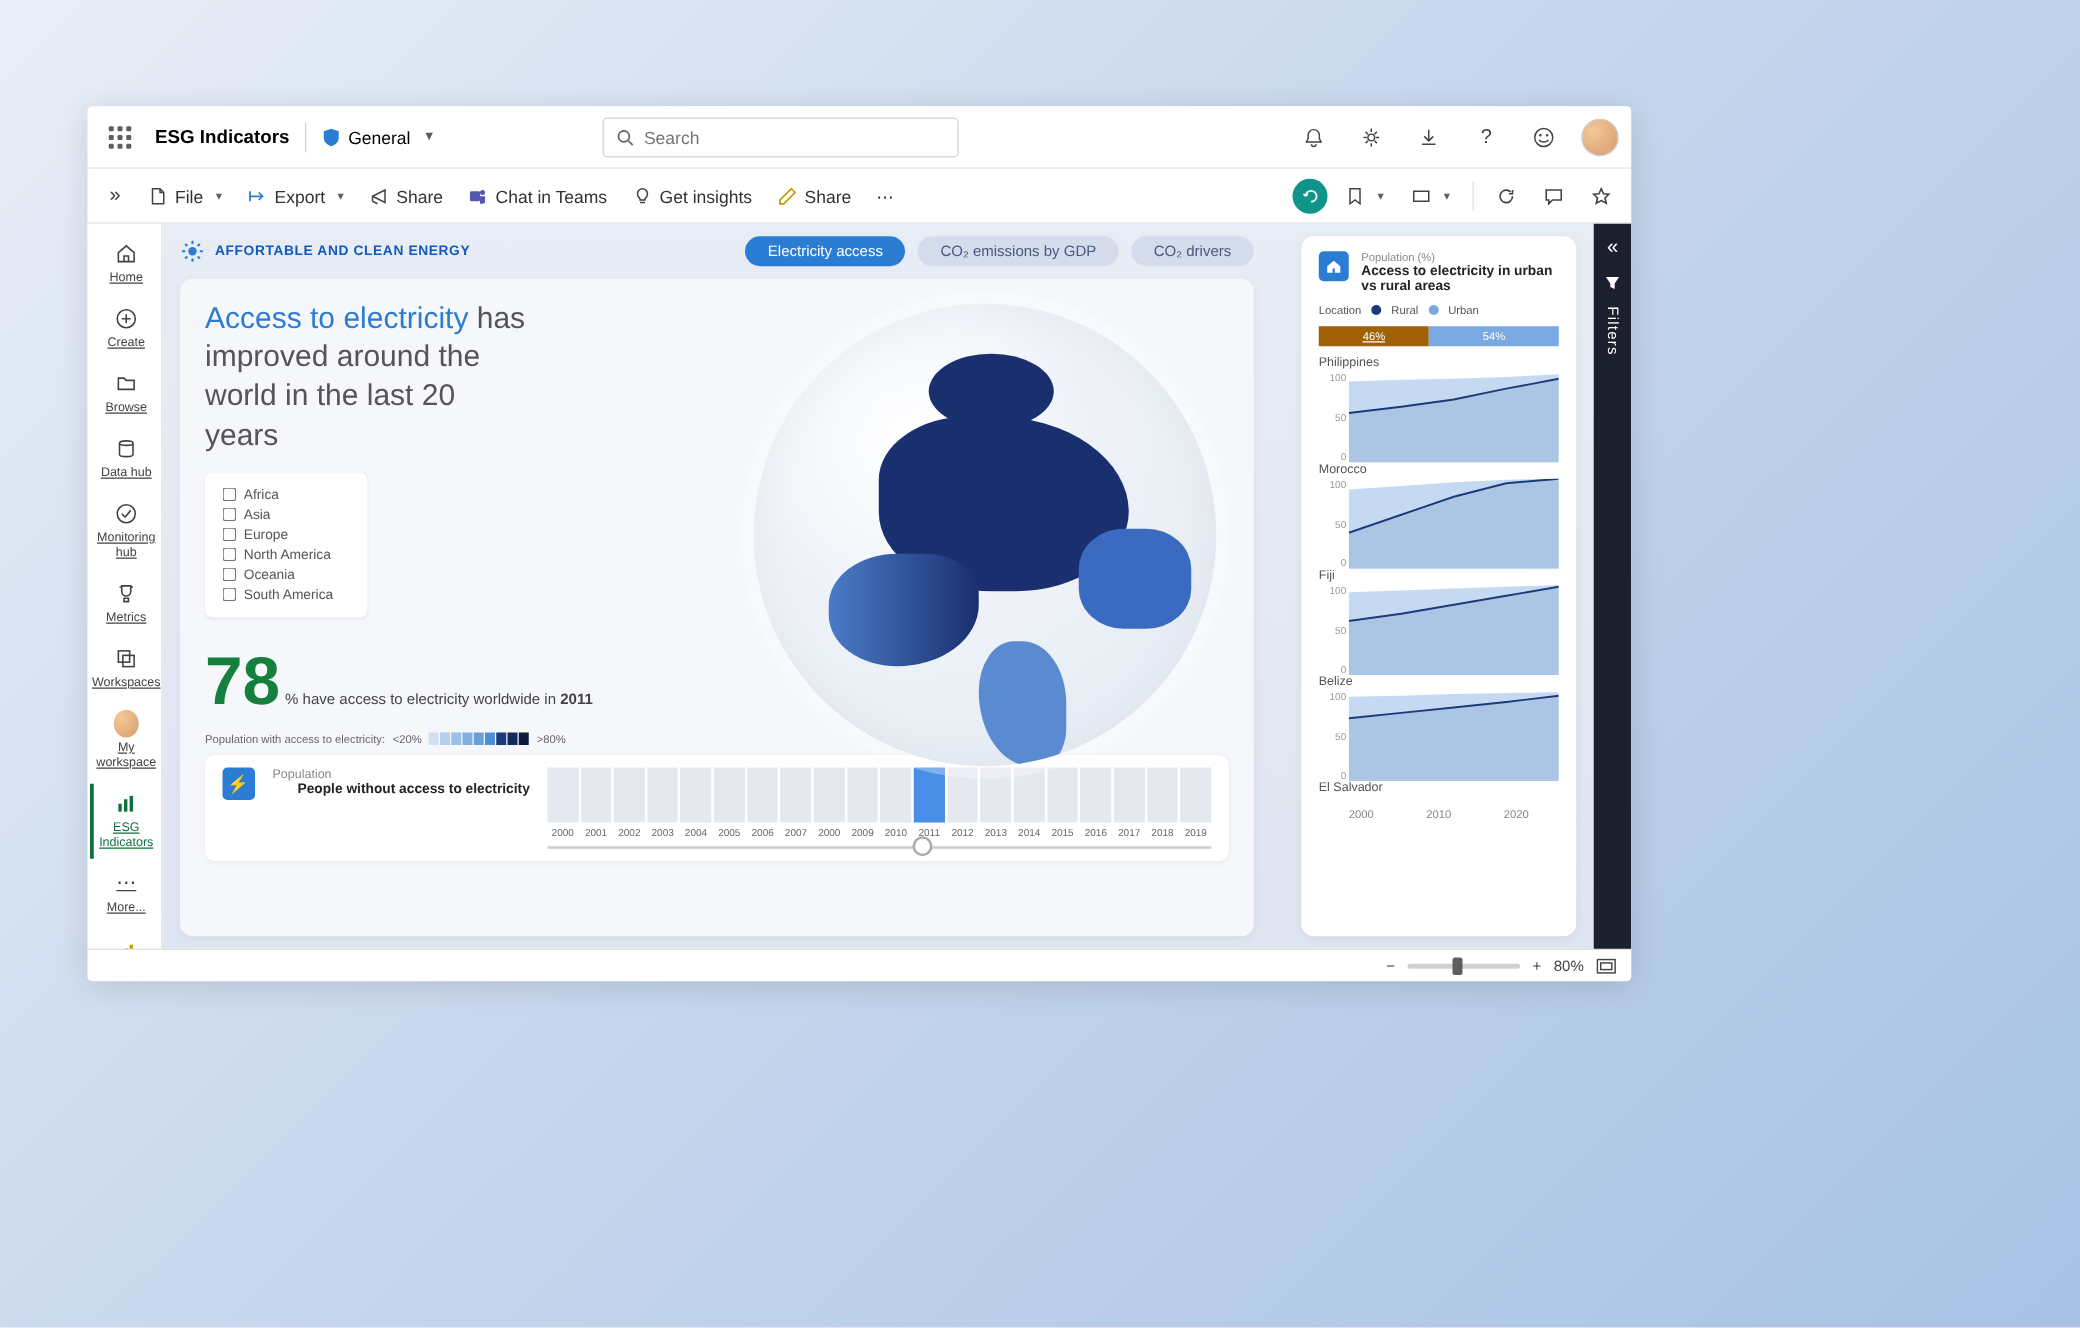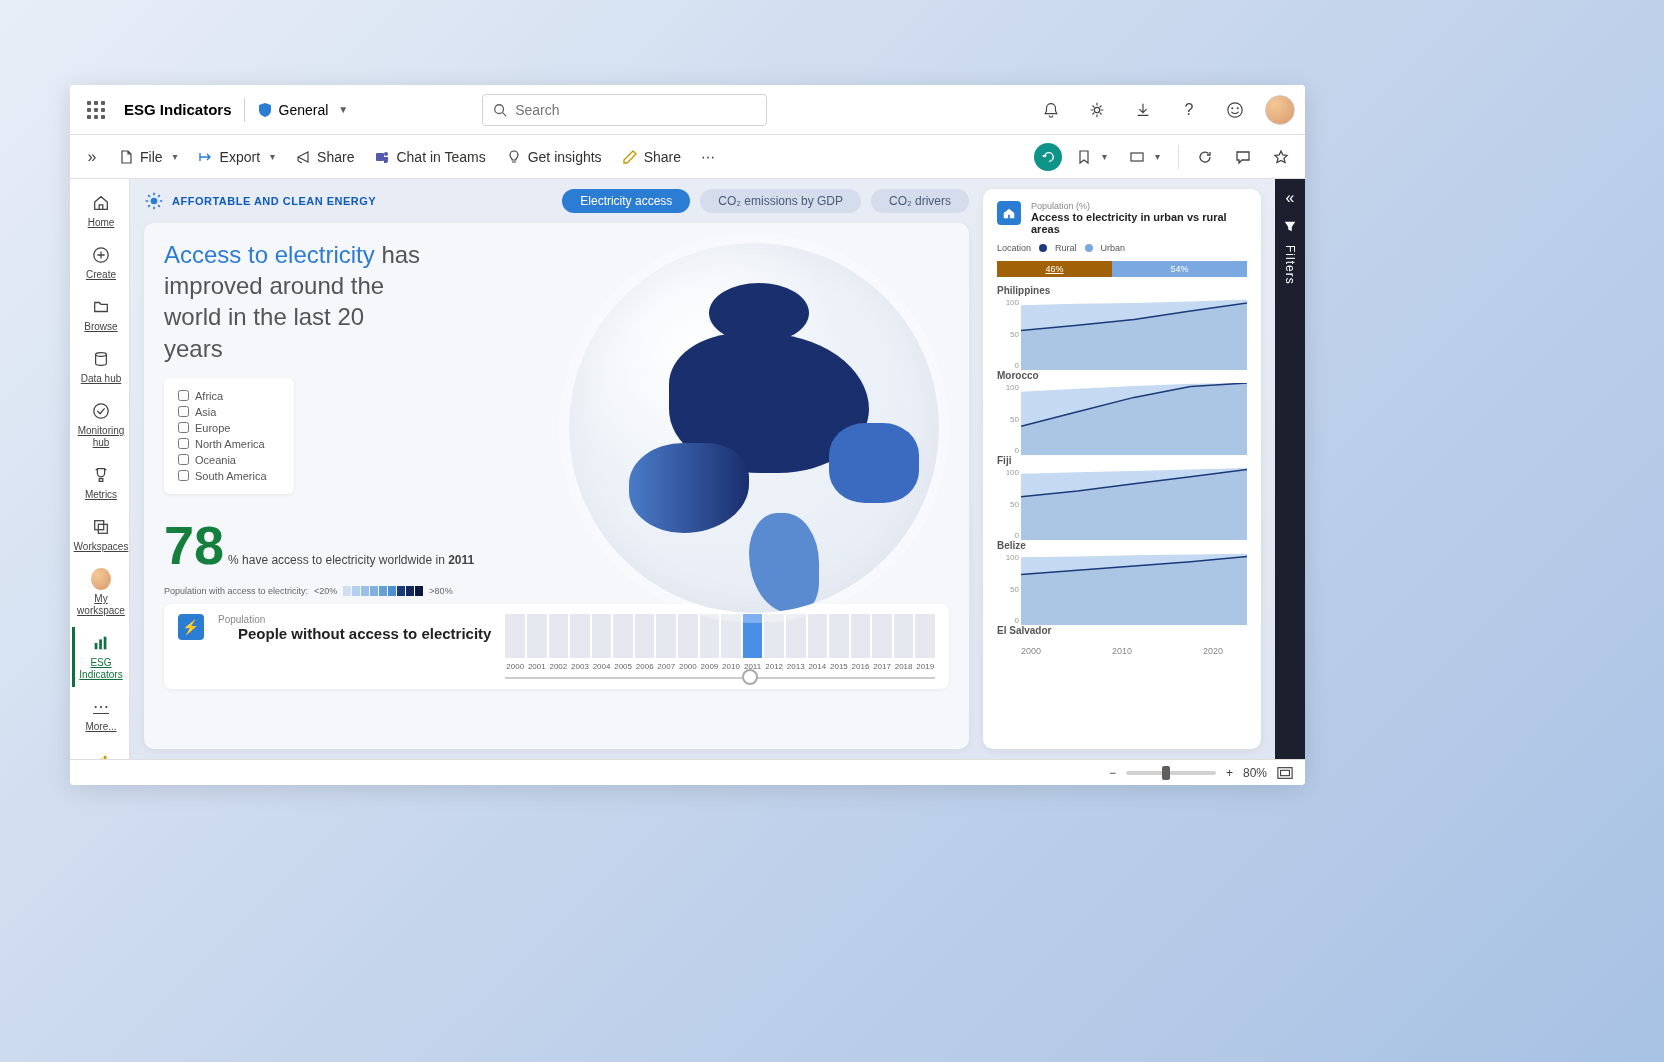--- a/index.html
+++ b/index.html
@@ -68,43 +68,43 @@
 .globe-land { position: absolute; background: #1a2f6e; }
 .land1 { width: 200px; height: 140px; top: 90px; left: 100px; border-radius: 40% 60% 50% 50%; }
 .land2 { width: 120px; height: 90px; top: 200px; left: 60px; border-radius: 50% 40% 60% 50%; background: linear-gradient(90deg, #4a7bc8, #1a2f6e); }
 .land3 { width: 90px; height: 80px; top: 180px; left: 260px; border-radius: 40%; background: #3a6bc0; }
 .land4 { width: 100px; height: 60px; top: 40px; left: 140px; border-radius: 50%; }
 .land5 { width: 70px; height: 100px; top: 270px; left: 180px; border-radius: 40% 50% 30% 60%; background: #5a8bd0; }
 
 .timeline-card { background: #fff; border-radius: 8px; padding: 10px 14px; display: flex; align-items: flex-start; gap: 14px; box-shadow: 0 1px 4px rgba(0,0,0,0.06); margin-top: 8px; }
 .timeline-icon { width: 26px; height: 26px; border-radius: 4px; background: #2b7cd3; display: flex; align-items: center; justify-content: center; color: #fff; font-size: 14px; flex-shrink: 0; }
 .timeline-title { font-size: 10px; color: #888; }
-.timeline-title b { display: block; color: #222; font-size: 15px; font-weight: 600; padding-left: 20px; }
+.timeline-title b { display: block; color: #222; font-size: 11px; font-weight: 600; padding-left: 20px; }
 .timeline-bars { flex: 1; }
 .bars-row { display: flex; gap: 2px; height: 44px; align-items: flex-end; }
 .bars-row span { flex: 1; background: #e5e8ef; height: 100%; }
 .bars-row span.on { background: #4a8ee8; }
 .years-row { display: flex; gap: 2px; margin-top: 4px; }
 .years-row span { flex: 1; font-size: 8px; text-align: center; color: #666; }
 .slider-track { position: relative; height: 2px; background: #ccc; margin-top: 6px; }
 .slider-thumb { position: absolute; width: 16px; height: 16px; border-radius: 50%; background: #fff; border: 2px solid #aaa; top: -8px; left: 55%; }
 
 
-.side-card { width: 278px; background: #fff; border-radius: 10px; padding: 12px 14px; box-shadow: 0 2px 8px rgba(0,0,0,0.06); display: flex; flex-direction: column; gap: 8px; overflow: hidden; }
+.side-card { width: 220px; background: #fff; border-radius: 10px; padding: 12px 14px; box-shadow: 0 2px 8px rgba(0,0,0,0.06); display: flex; flex-direction: column; gap: 8px; overflow: hidden; margin-left: 24px; }
 .side-header { display: flex; gap: 10px; }
 .side-icon { width: 24px; height: 24px; border-radius: 4px; background: #2b7cd3; flex-shrink: 0; display:flex;align-items:center;justify-content:center;color:#fff; }
 .side-title .sub { font-size: 9px; color: #888; }
 .side-title .main { font-size: 11px; font-weight: 600; color: #222; }
 .loc-legend { font-size: 9px; color: #555; display: flex; align-items: center; gap: 8px; }
 .dot { width: 8px; height: 8px; border-radius: 50%; display: inline-block; }
 .split-bar { display: flex; height: 16px; font-size: 9px; color: #fff; }
 .split-bar .a { background: #a16207; display: flex; align-items: center; justify-content: center; text-decoration: underline; }
 .split-bar .b { background: #7aa8e0; display: flex; align-items: center; justify-content: center; }
 .mini-chart { }
-.mini-chart .name { font-size: 10px; color: #555; margin-bottom: 2px; font-weight: bold; }
+.mini-chart .name { font-size: 10px; color: #555; margin-bottom: 2px; }
 .mini-chart svg { width: 100%; height: 72px; }
 .mini-axis { display: flex; justify-content: space-between; font-size: 9px; color: #888; padding: 0 24px; }
 .y-ticks { position: absolute; left: 0; top: 0; bottom: 0; width: 22px; display: flex; flex-direction: column; justify-content: space-between; font-size: 8px; color: #999; text-align: right; }
 .chart-wrap { position: relative; padding-left: 24px; }
 
 
 .filters-tab { width: 30px; background: #1b1f2e; color: #fff; display: flex; flex-direction: column; align-items: center; padding-top: 10px; gap: 12px; cursor: pointer; }
 .filters-tab .vtxt { writing-mode: vertical-rl; font-size: 12px; letter-spacing: 1px; }
 
 

